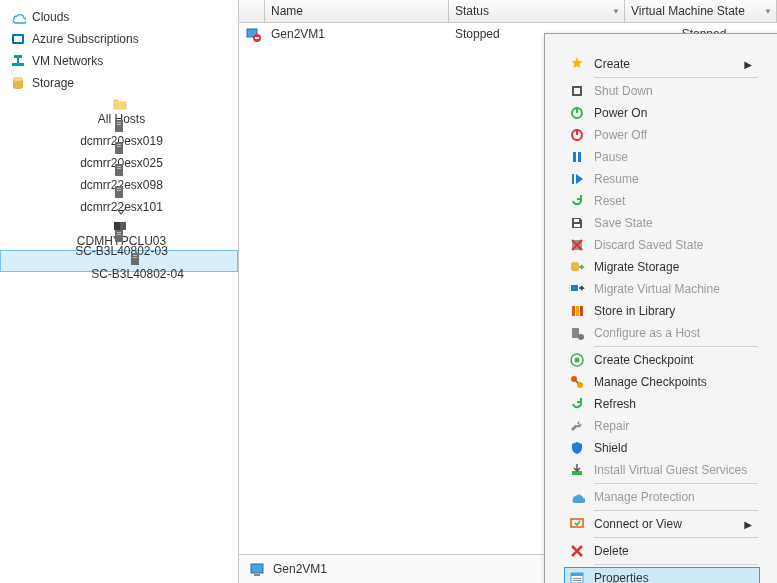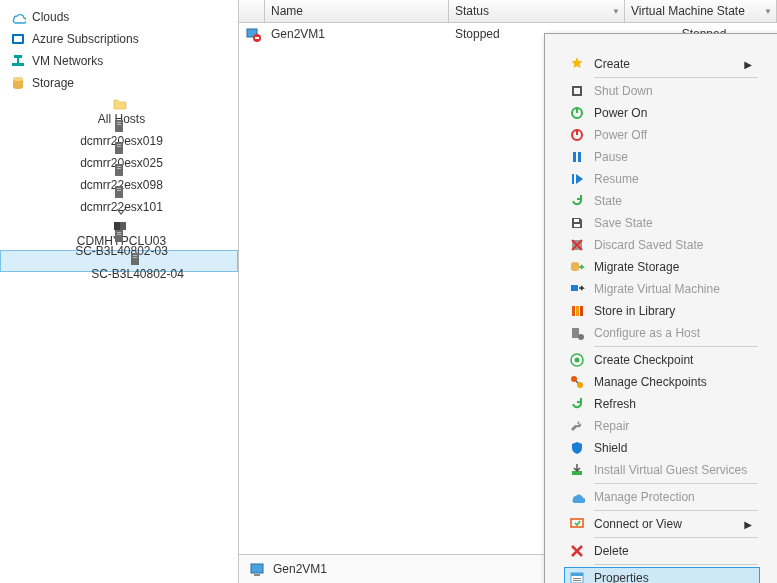--- a/index.html
+++ b/index.html
@@ -423,21 +423,21 @@
       </span>
       <span>Resume</span>
     </div>
     <div class="menu-item disabled">
       <span class="menu-icon">
         <svg width="16" height="16">
           <path d="M4 8a4 4 0 108-2" fill="none" stroke="#37b24d" stroke-width="2"></path>
           <path d="M12 2v4h-4" fill="none" stroke="#37b24d" stroke-width="2"></path>
         </svg>
       </span>
-      <span>State</span>
+      <span>Reset</span>
     </div>
     <div class="menu-item disabled">
       <span class="menu-icon">
         <svg width="16" height="16">
           <path d="M3 3h8l2 2v8H3z" fill="#555"></path>
           <rect x="5" y="9" width="6" height="3" fill="#fff"></rect>
           <rect x="5" y="4" width="5" height="3" fill="#fff"></rect>
         </svg>
       </span>
       <span>Save State</span>

